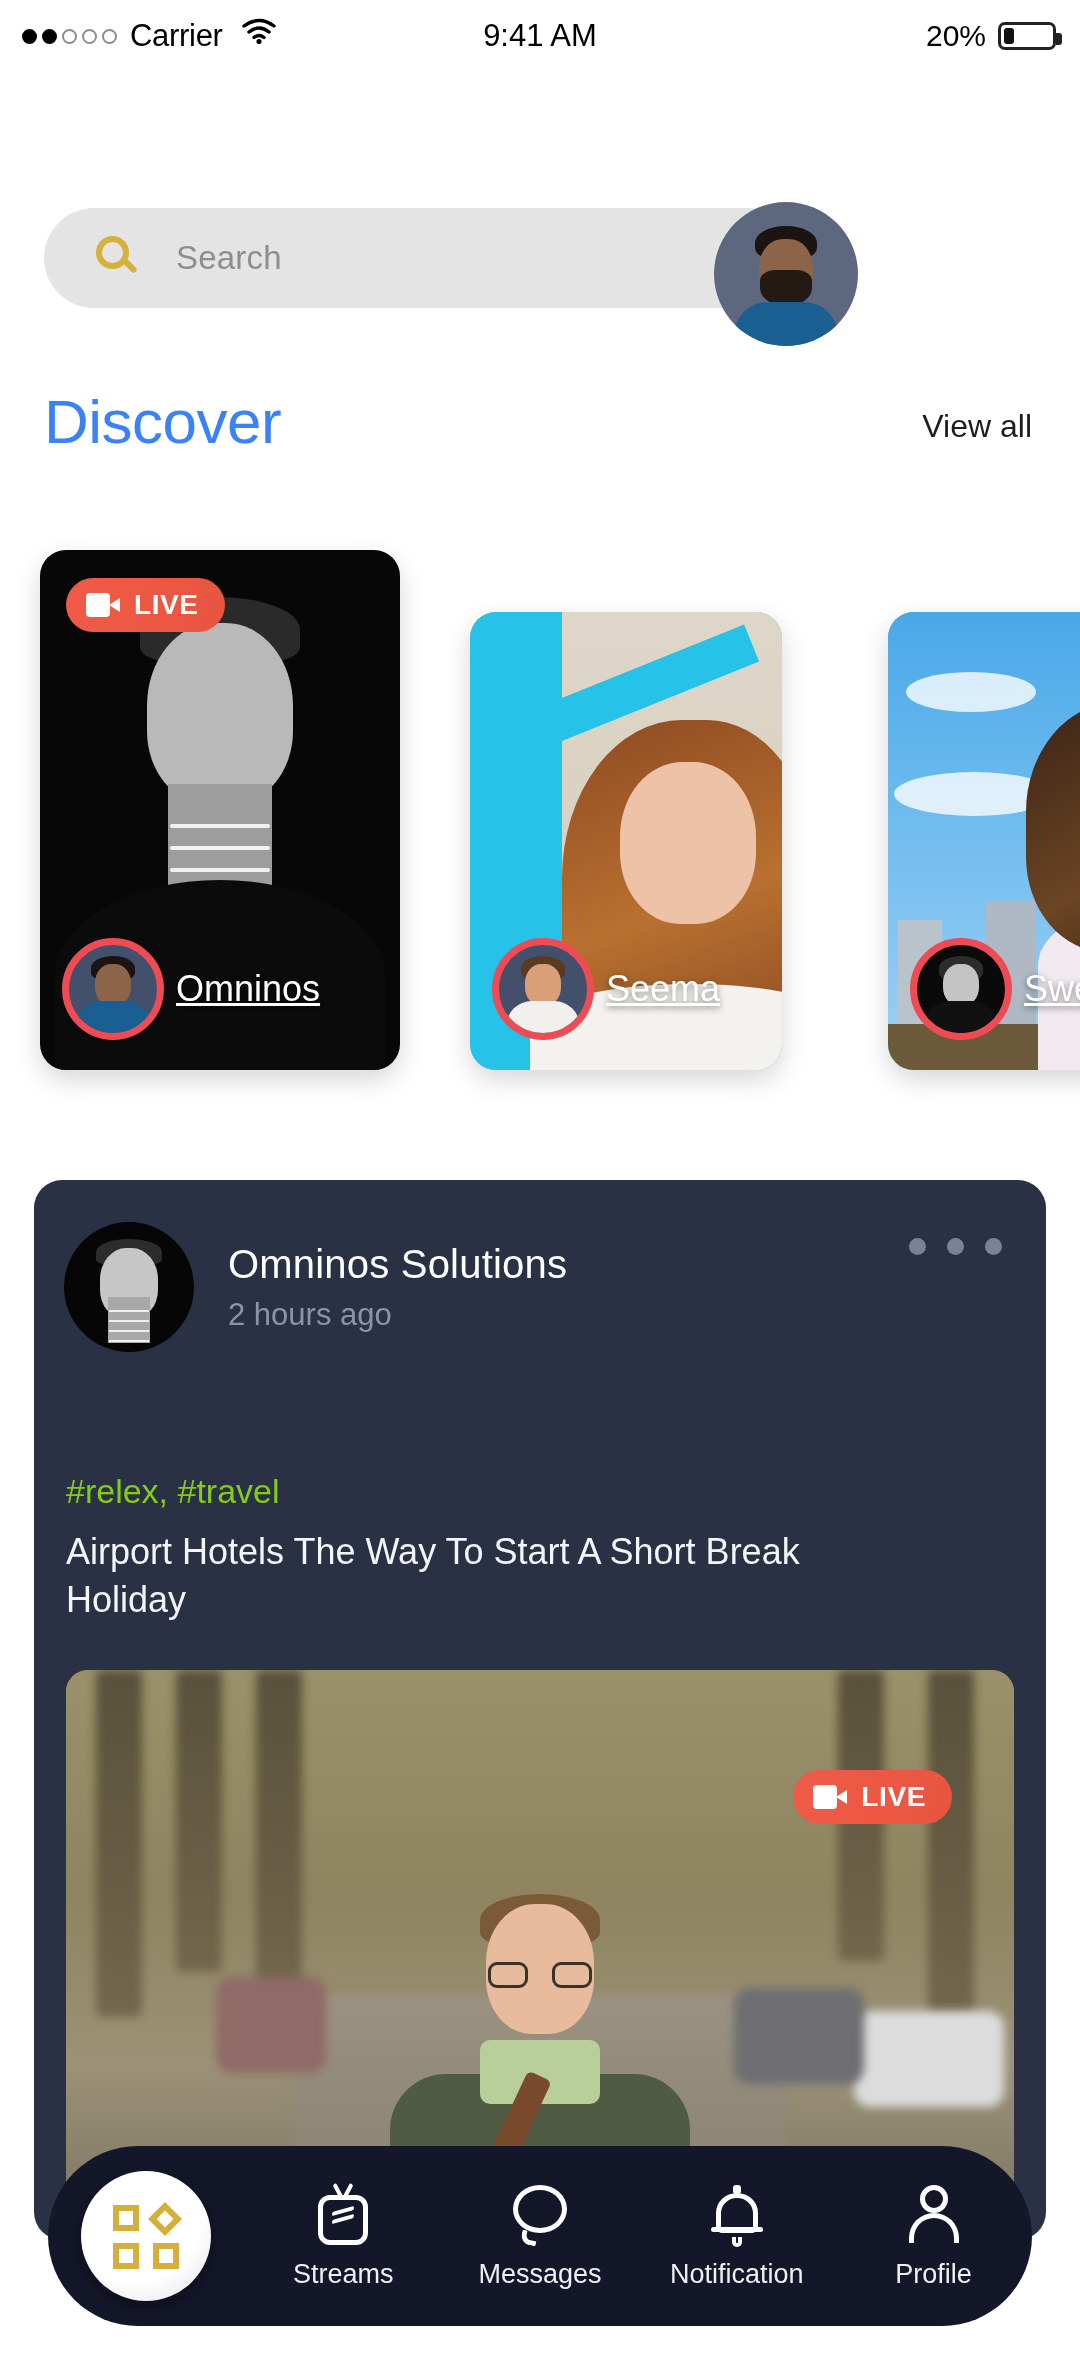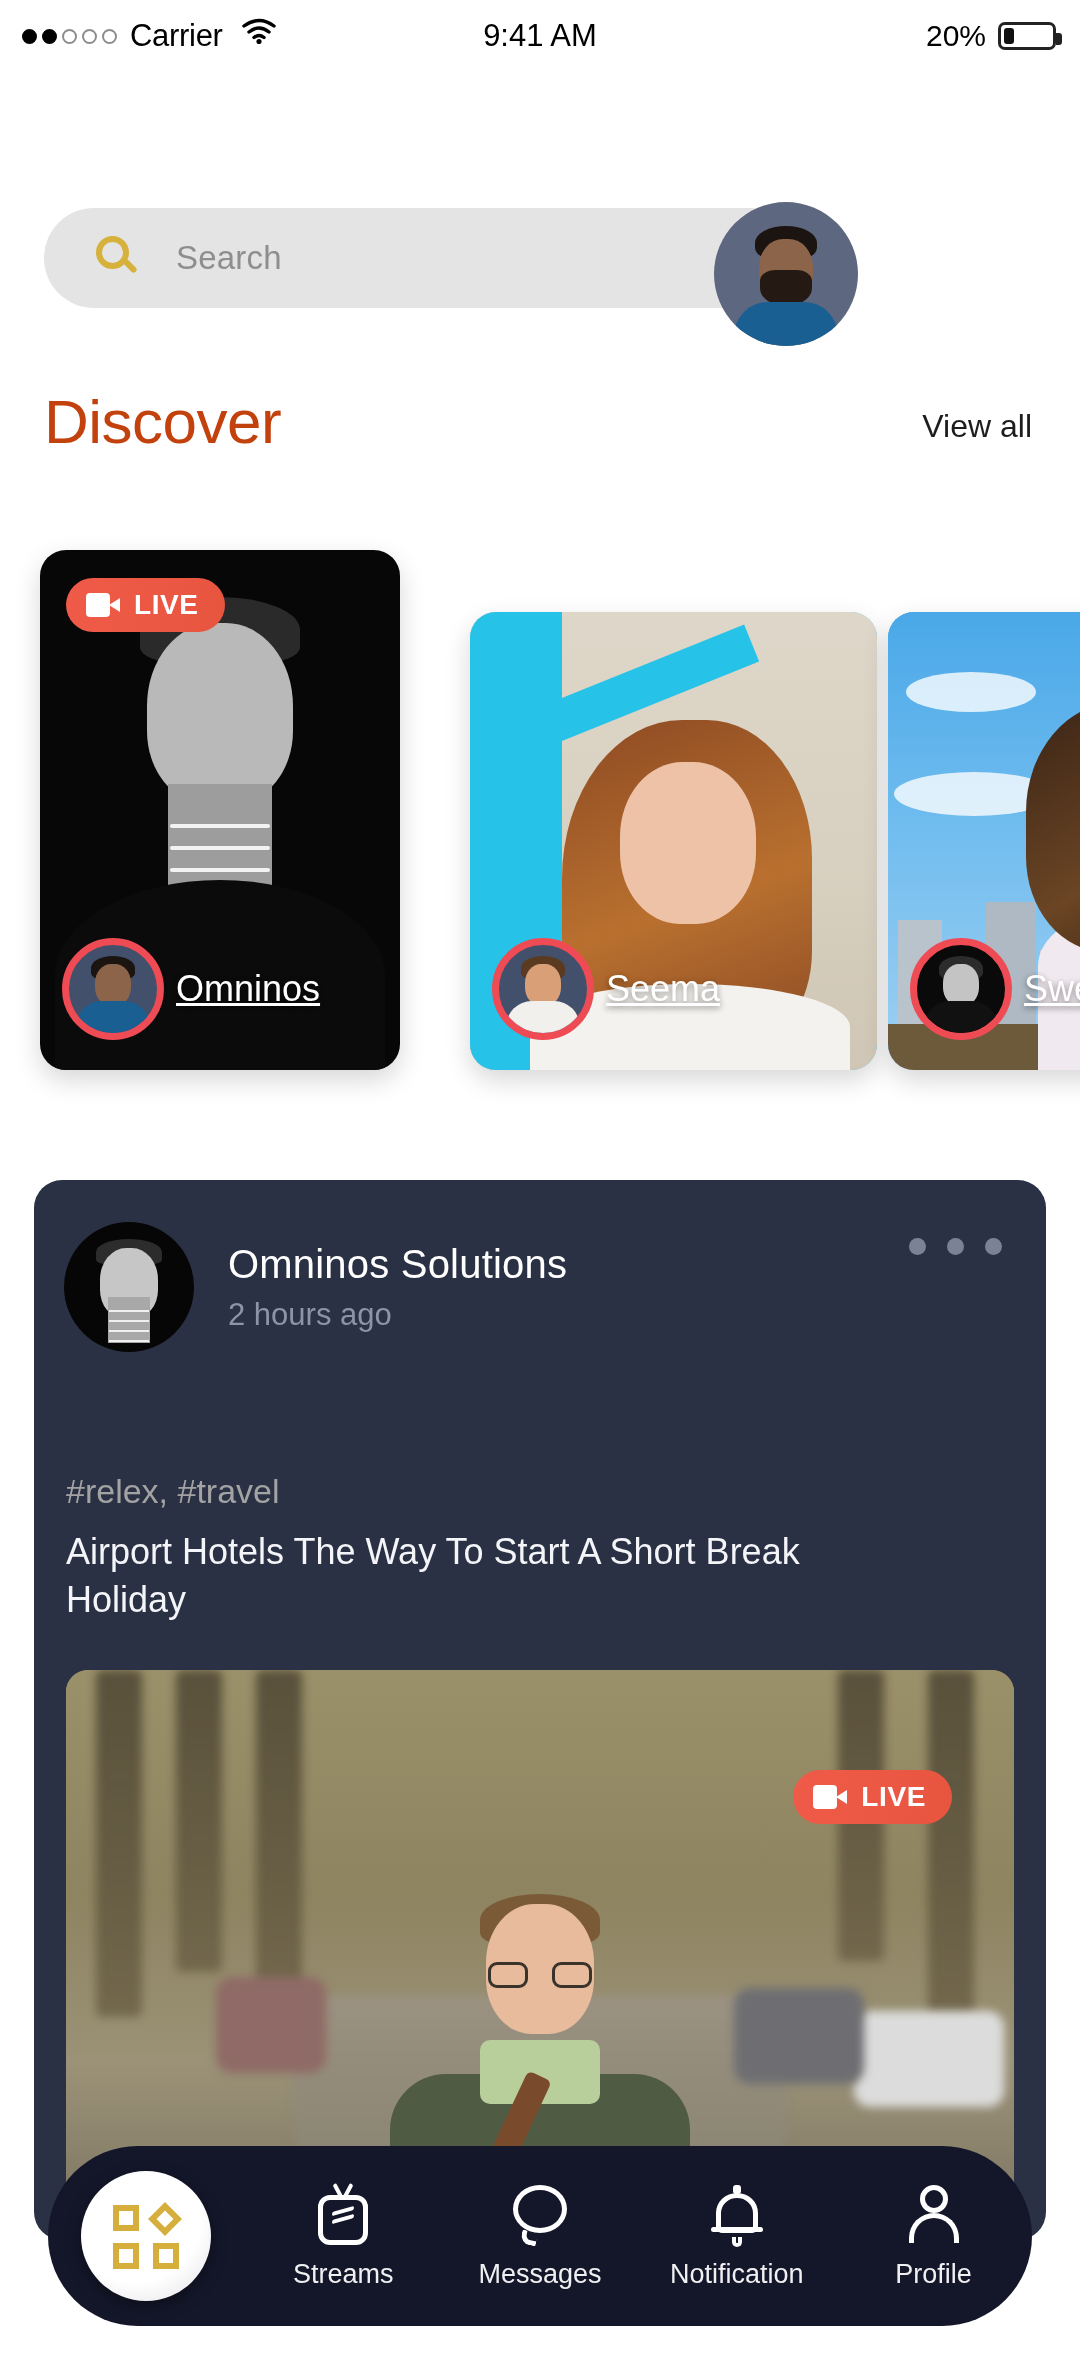--- a/index.html
+++ b/index.html
@@ -57,29 +57,29 @@
   .av-hair{ position:absolute; left:50%; top:17%; transform:translateX(-50%);
     width:62px; height:34px; background:#1b1410; border-radius:50% 50% 36% 36%; }
   .av-beard{ position:absolute; left:50%; top:47%; transform:translateX(-50%);
     width:52px; height:36px; background:#241a13; border-radius:30% 30% 50% 50%; }
   .av-body{ position:absolute; left:50%; bottom:0; transform:translateX(-50%);
     width:104px; height:44px; background:#1a5f92; border-radius:34px 34px 0 0; }
 
   
   .disc-row{ position:absolute; top:386px; left:0; width:1080px; height:90px; }
   .disc-title{ position:absolute; left:44px; top:0; font-size:62px; font-weight:400;
-    color:#c2410c; letter-spacing:-0.5px; }
+    color:#3b82f6; letter-spacing:-0.5px; }
   .viewall{ position:absolute; right:48px; top:22px; font-size:32px; color:#1d1d1d; }
 
   
   .carousel{ position:absolute; top:540px; left:0; width:1080px; height:540px; }
   .card{ position:absolute; border-radius:26px; overflow:hidden;
     box-shadow:0 10px 26px rgba(0,0,0,0.16); }
   .card1{ left:40px; top:10px; width:360px; height:520px; background:#070707; }
-  .card2{ left:470px; top:72px; width:407px; height:458px; background:#44c4e8; }
+  .card2{ left:470px; top:72px; width:312px; height:458px; background:#44c4e8; }
   .card3{ left:888px; top:72px; width:360px; height:458px; background:#3c9fd8; }
 
   .art{ position:absolute; inset:0; overflow:hidden; }
 
   
   .c1-head{ position:absolute; left:50%; top:14%; transform:translateX(-50%);
     width:146px; height:180px; background:#b9b9b9; border-radius:46% 46% 40% 40%; }
   .c1-hair{ position:absolute; left:50%; top:9%; transform:translateX(-50%);
     width:160px; height:66px; background:#2a2a2a; border-radius:50% 50% 24% 24%; }
   .c1-neck{ position:absolute; left:50%; top:45%; transform:translateX(-50%);
@@ -169,21 +169,21 @@
   .pa-tat{ position:absolute; left:50%; top:66%; transform:translateX(-50%);
     width:40px; height:40px; }
   .pa-tat i{ position:absolute; left:0; width:40px; height:2px; background:#f0f0f0; }
 
   .post-name{ font-size:40px; color:#ffffff; letter-spacing:0.2px; }
   .post-time{ font-size:31px; color:#8d94a6; margin-top:10px; }
   .post-menu{ position:absolute; right:44px; top:58px; display:flex; gap:21px; }
   .post-menu i{ width:17px; height:17px; border-radius:50%; background:#7b8294;
     display:block; }
 
-  .tags{ position:absolute; left:32px; top:292px; font-size:34px; color:#a3a3a3; }
+  .tags{ position:absolute; left:32px; top:292px; font-size:34px; color:#84cc16; }
   .post-title{ position:absolute; left:32px; top:348px; width:830px;
     font-size:36px; line-height:1.34; color:#f4f5f8; }
 
   .post-img{ position:absolute; left:32px; top:490px; width:948px; height:560px;
     border-radius:22px; overflow:hidden; background:#9a8a6d; }
   .pi-bg{ position:absolute; inset:0;
     background:linear-gradient(180deg,#9a9069 0%,#8e8460 40%,#9b9277 70%,#7c7462 100%); }
   .pi-tree{ position:absolute; top:0; width:46px; height:62%;
     background:linear-gradient(180deg,#4e4634,#6d6247); border-radius:6px;
     filter:blur(5px); opacity:.85; }

